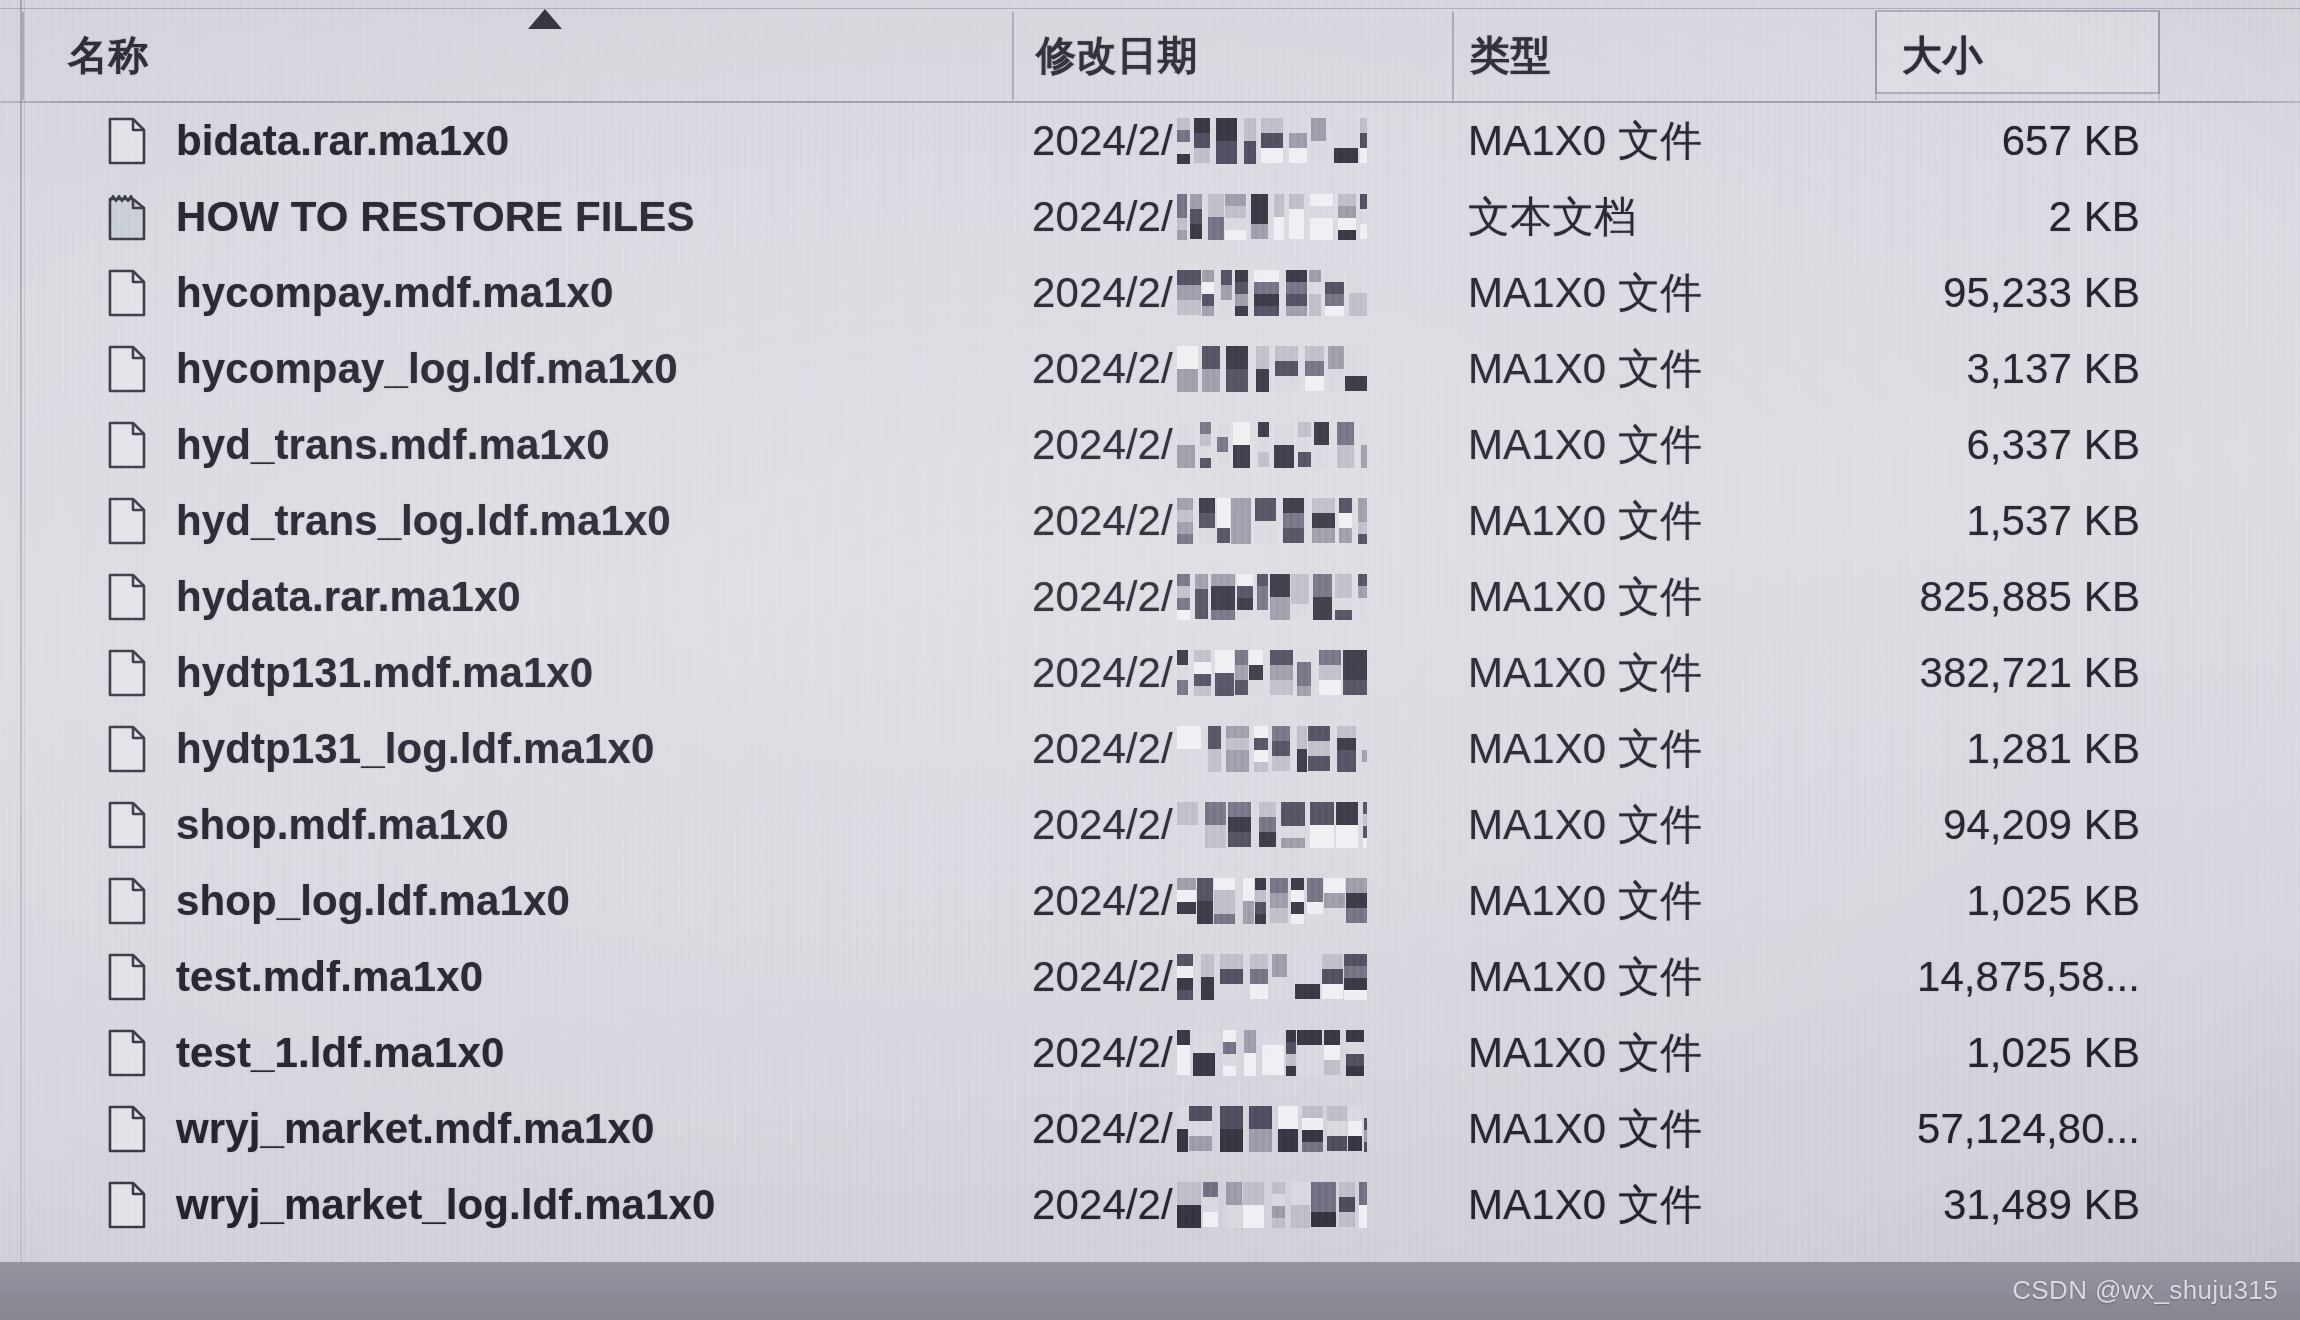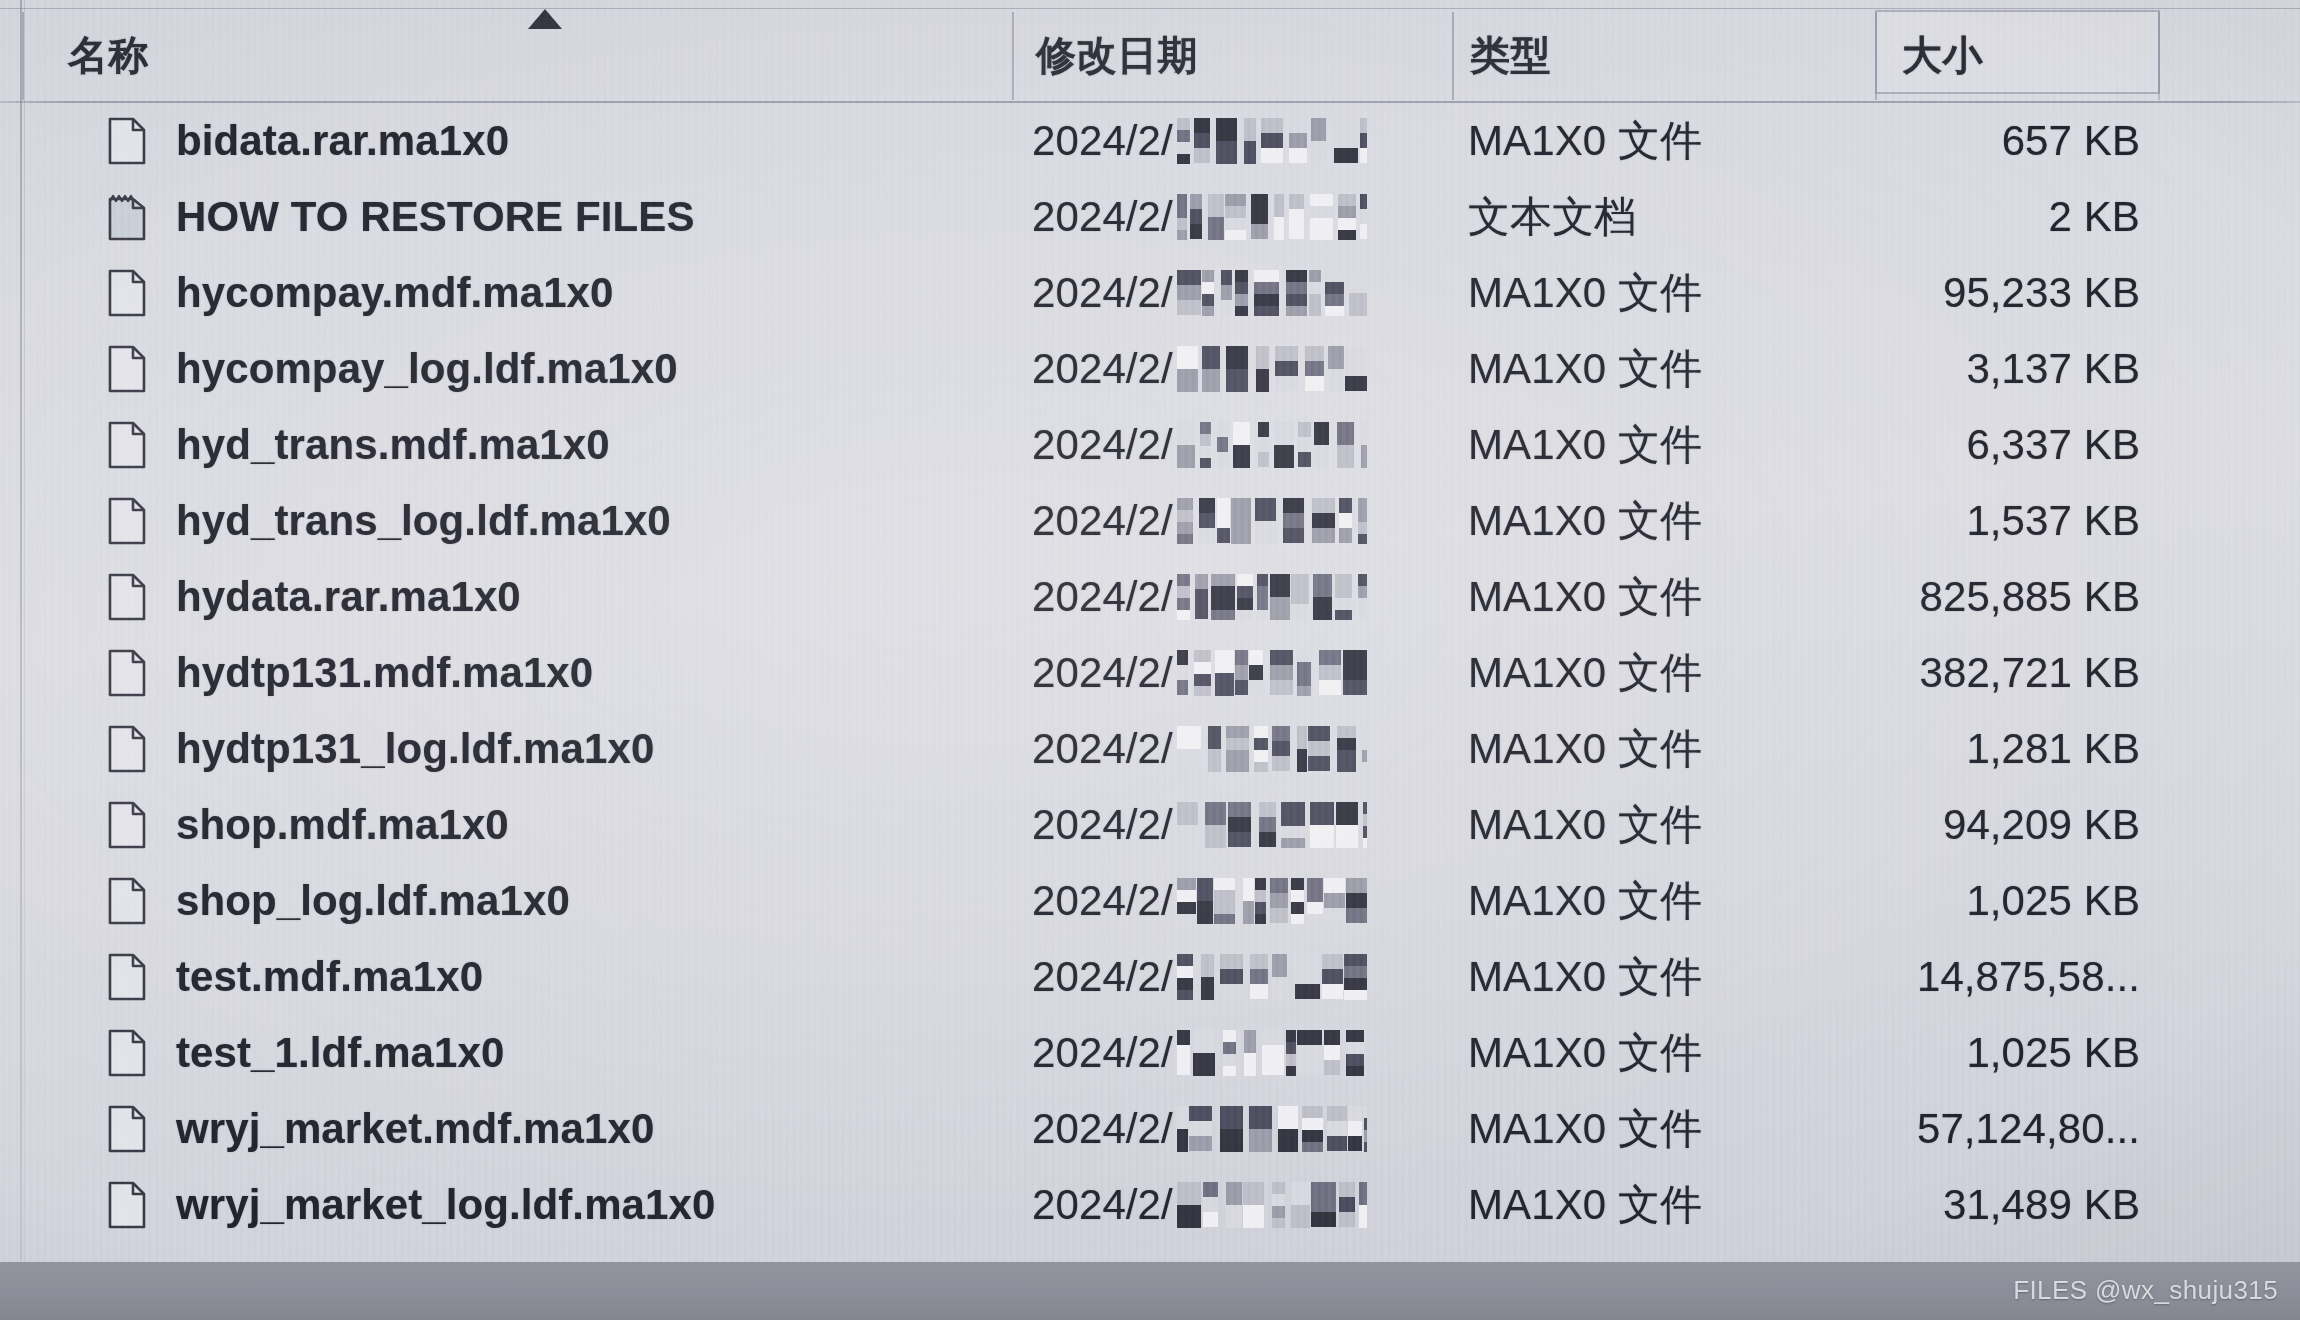--- a/index.html
+++ b/index.html
@@ -1038,18 +1038,18 @@
           <div class="cell c-size">
             <span>31,489 KB</span>
           </div>
         </div>
       </div>
 
   </div>
 
   <div id="bezel"></div>
 
-  <div id="watermark">FILES @wx_shuju315</div>
+  <div id="watermark">CSDN @wx_shuju315</div>
 
   <div id="softness"></div>
   <div id="moire"></div>
   <div id="vignette"></div>
 </div>
 
 </body></html>

